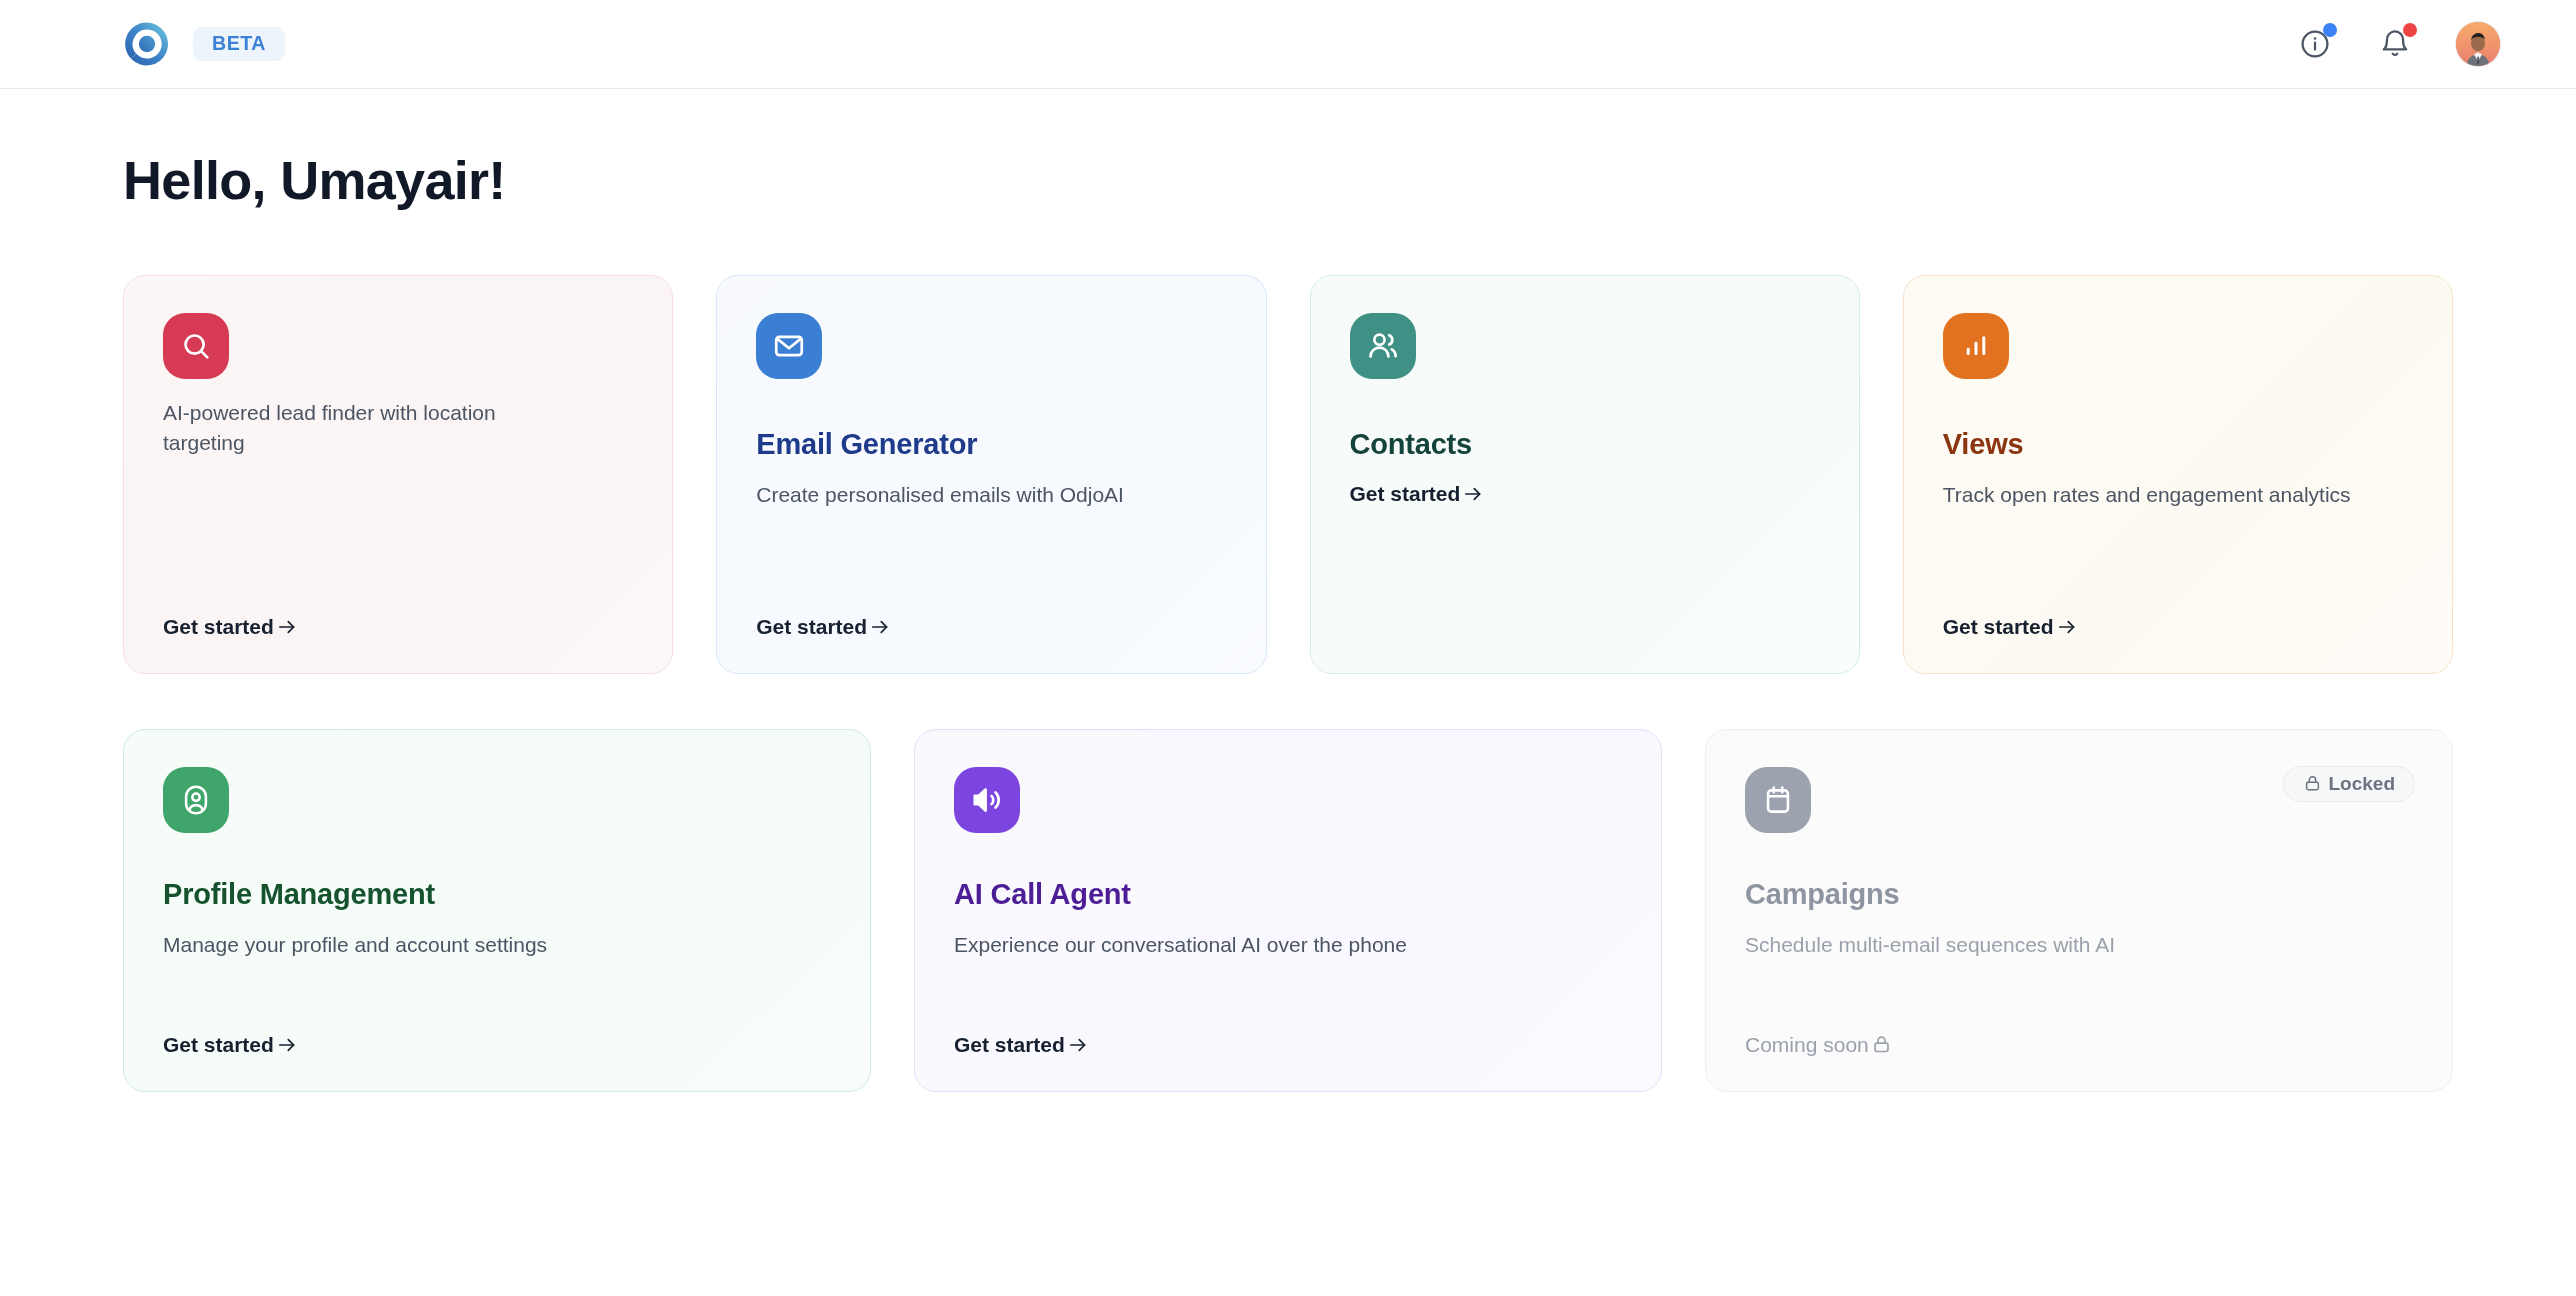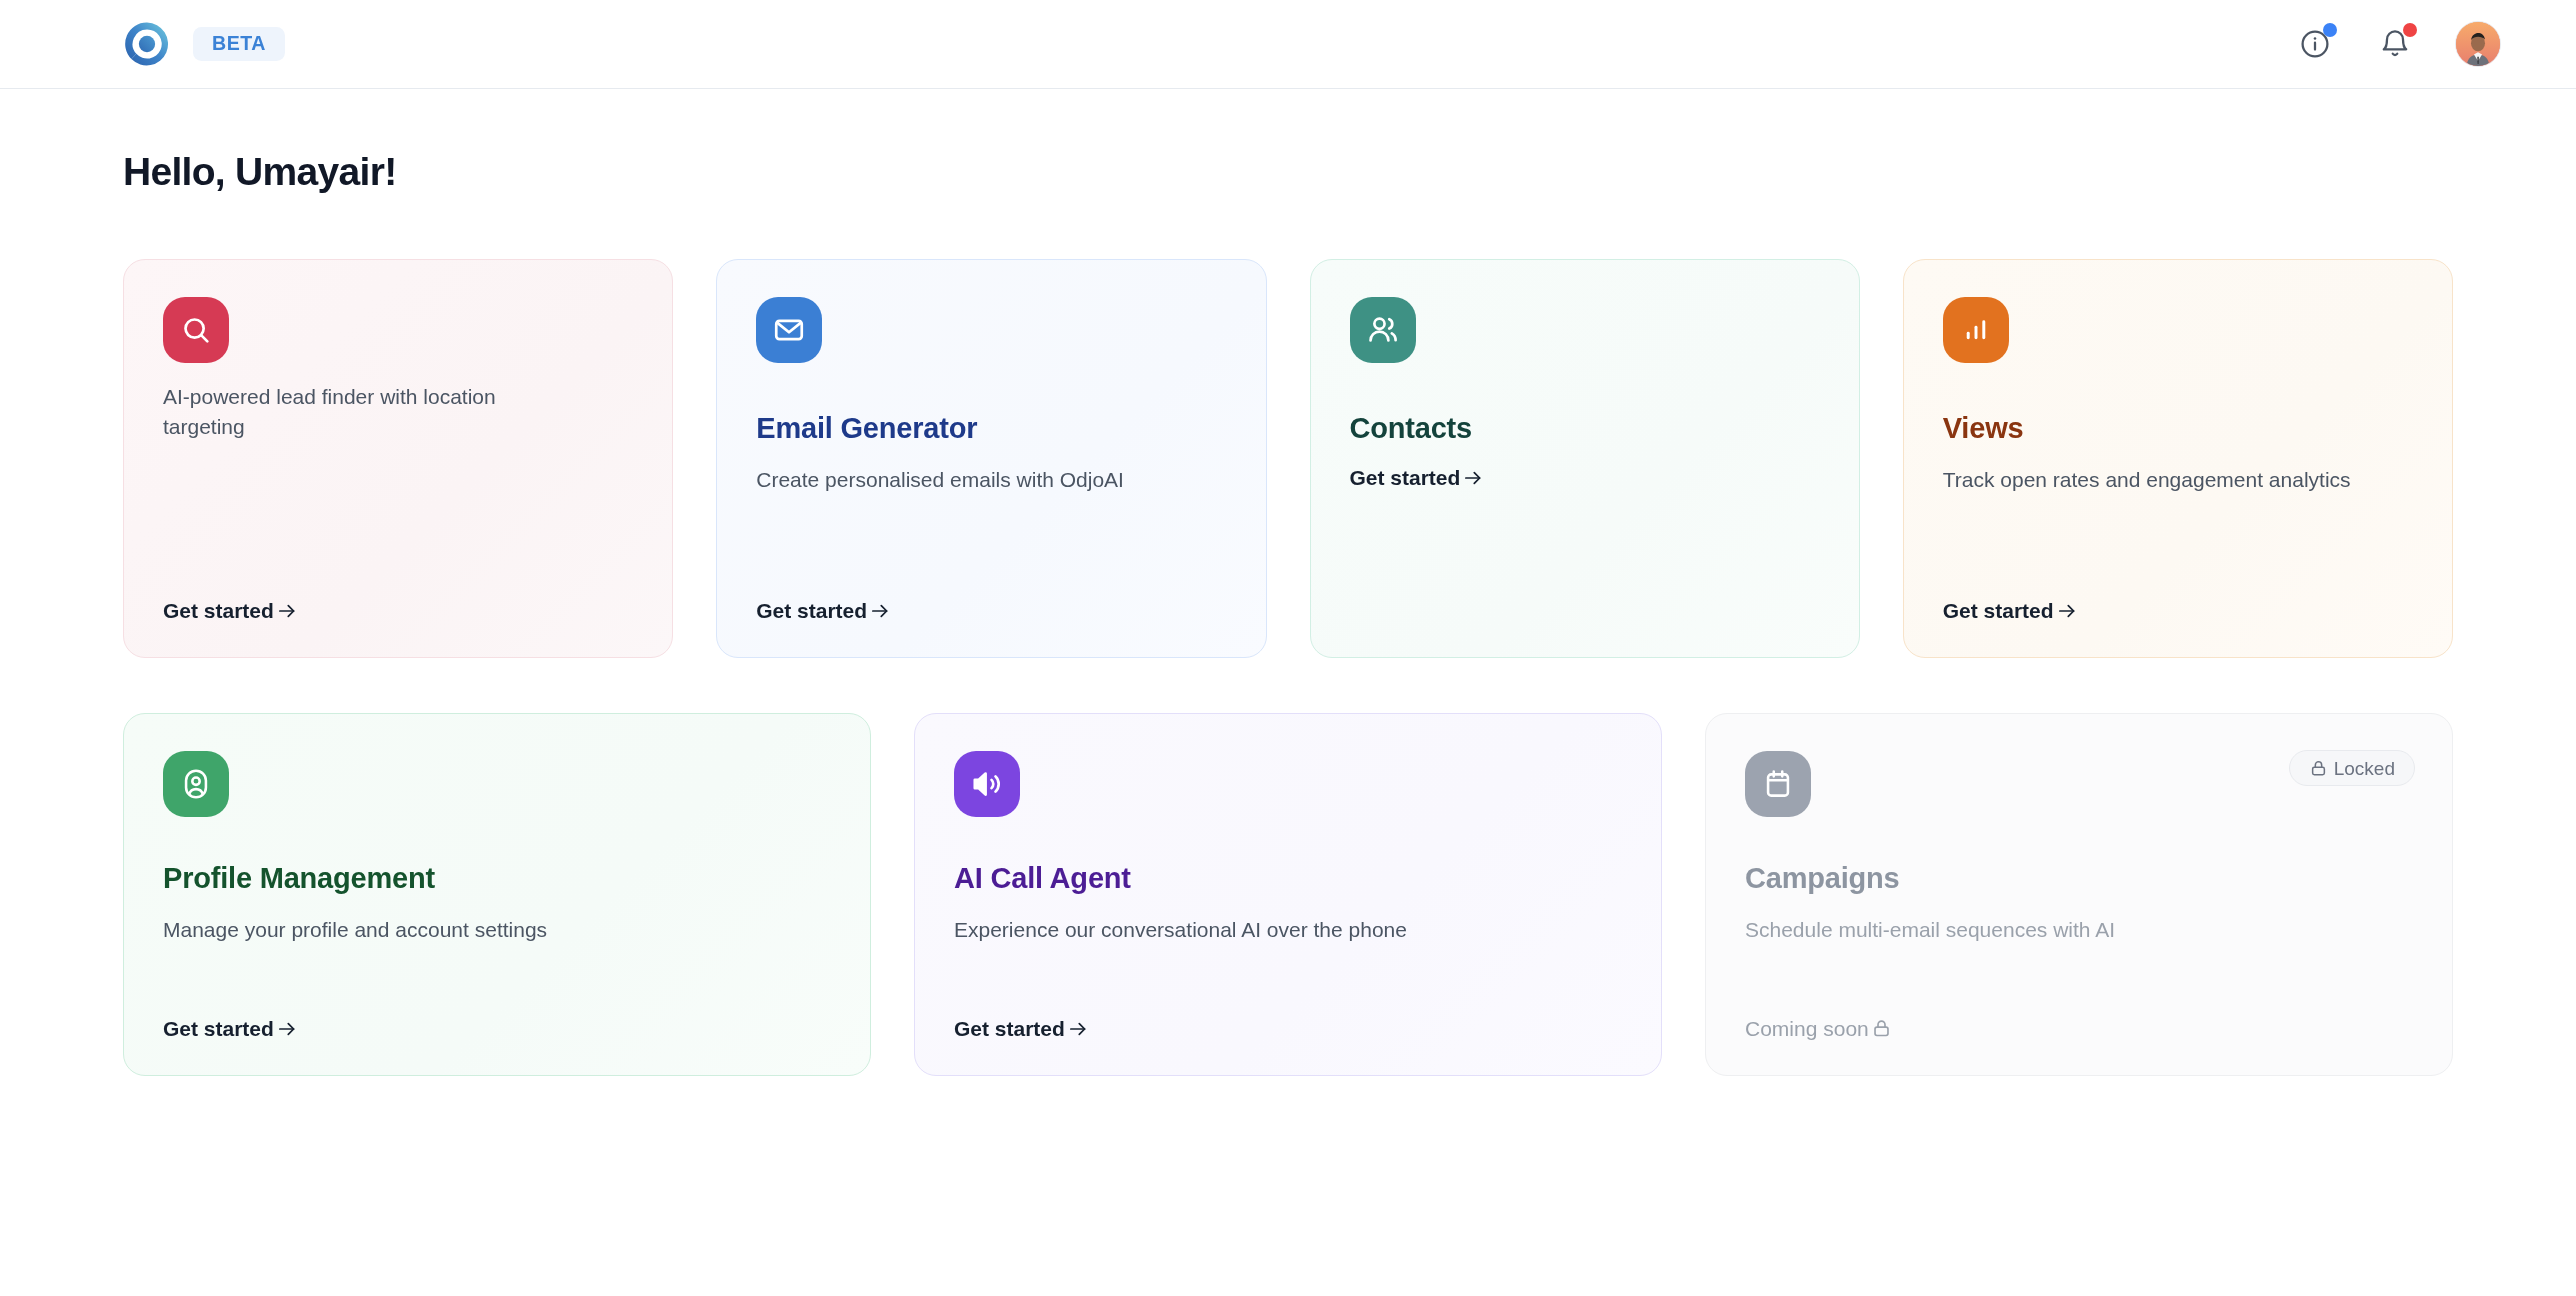--- a/index.html
+++ b/index.html
@@ -65,21 +65,21 @@
     cursor: pointer;
     background: linear-gradient(160deg, #f6a96b 0%, #ef8a77 55%, #e8826f 100%);
   }
   .avatar svg { position: absolute; inset: 0; width: 100%; height: 100%; }
 
   
   .page {
     padding: 63px 123px 0 123px;
   }
   .greeting {
-    font-size: 39px;
+    font-size: 54px;
     font-weight: 700;
     color: #111827;
     letter-spacing: -0.7px;
     line-height: 1.05;
   }
   .subtitle {
     margin-top: 19px;
     font-size: 24px;
     color: #5b6573;
     font-weight: 400;
@@ -161,21 +161,21 @@
     position: absolute;
     top: 36px; right: 37px;
     display: flex;
     align-items: center;
     gap: 6px;
     background: #f6f7f9;
     border: 1.7px solid #e8eaee;
     border-radius: 851px;
     padding: 7.7px 19px;
     font-size: 19px;
-    font-weight: 400;
+    font-weight: 700;
     color: #6b7280;
     line-height: 1;
   }
   .locked-badge svg { display: block; }
 
   
   .theme-rose   { background: linear-gradient(135deg,#fdf6f7 0%,#fbf4f5 60%,#fcf7f8 100%); border-color: #f6dfe3; }
   .theme-blue   { background: linear-gradient(135deg,#f8fafe 0%,#f6f9fe 60%,#f9fbff 100%); border-color: #d9e6fb; }
   .theme-teal   { background: linear-gradient(135deg,#f7fcfa 0%,#f6fbf9 60%,#f9fdfb 100%); border-color: #d2efe4; }
   .theme-orange { background: linear-gradient(135deg,#fefaf4 0%,#fdf9f3 60%,#fffbf6 100%); border-color: #f8e3c9; }

